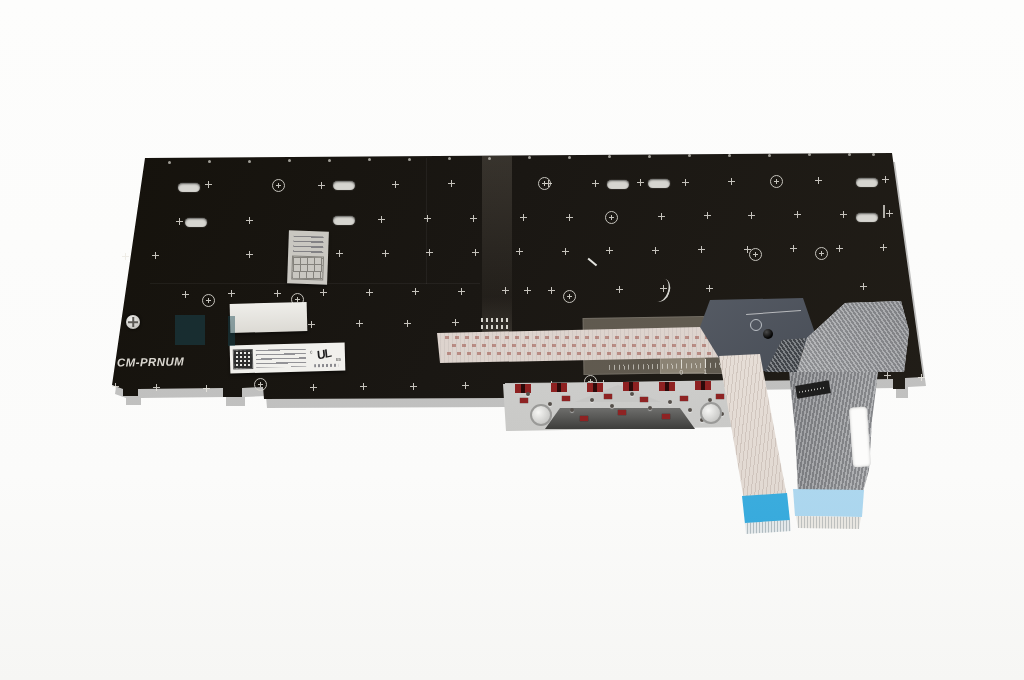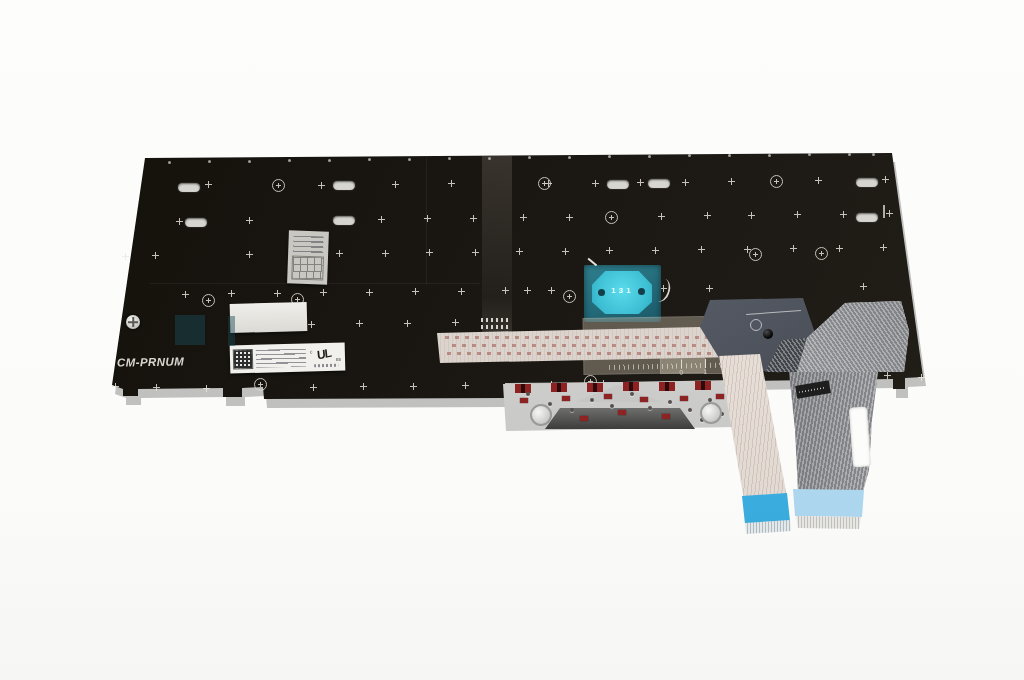--- a/index.html
+++ b/index.html
@@ -307,26 +307,20 @@
     <div class="ulmark">
       <span class="ul-c">c</span>
       <span class="ul-text">UL</span>
       <span class="ul-us">us</span>
       <span class="ul-line"></span>
     </div>
   </div>
 
   <div class="abs cm-text">CM-PRNUM</div>
 
-  <div class="abs tp-patch">
-    <div class="tp-blob"></div>
-    <div class="tp-screw" style="left:14px;top:24px;"></div>
-    <div class="tp-screw" style="left:54px;top:23px;"></div>
-    <div class="tp-label">131</div>
-  </div>
   <div class="abs tp-wire"></div>
   <div class="abs tp-scratch"></div>
 
   <div class="abs pins">
       <div></div>
       <div></div>
     </div>
 
   <div class="abs tape tape1"></div>
   <div class="abs tape tape2"></div>

